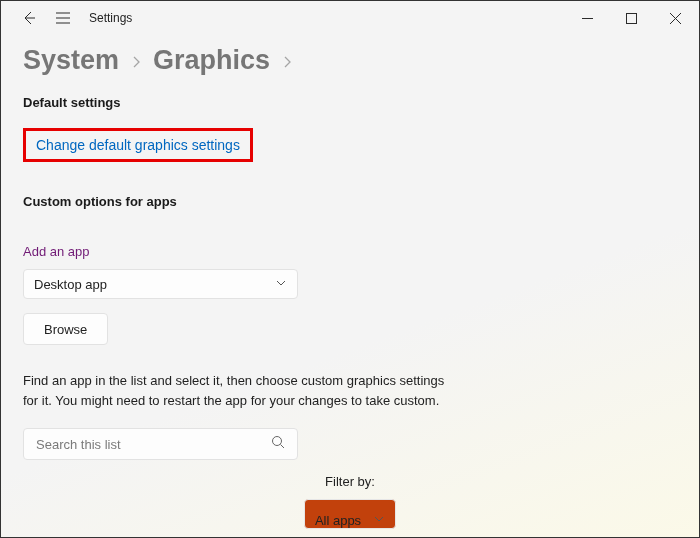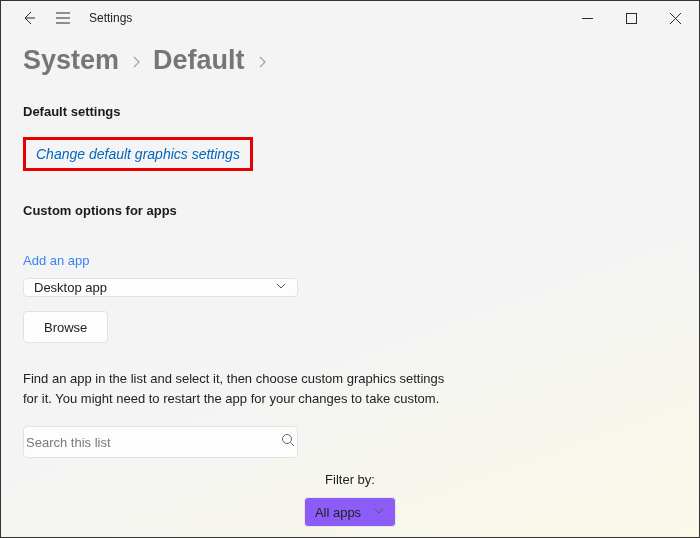--- a/index.html
+++ b/index.html
@@ -20,39 +20,38 @@
     .tb-left svg { display: block; }
     .tb-title { font-size: 12px; color: #222; }
     .tb-right { margin-left: auto; display: flex; }
     .win-btn {
       width: 44px; height: 34px;
       display: flex; align-items: center; justify-content: center;
     }
     .content { padding: 10px 22px 0 22px; }
     .breadcrumb {
       display: flex; align-items: center; gap: 12px;
-      margin-bottom: 28px;
+      margin-bottom: 19px;
     }
     .breadcrumb .crumb { font-size: 27px; color: #767676; font-weight: 600; }
     .breadcrumb .chev { color: #a5a5a5; font-size: 16px; padding-top: 4px; }
     .breadcrumb .current { font-size: 27px; color: #1a1a1a; font-weight: 600; }
     .section-h { font-size: 13px; font-weight: 600; color: #1a1a1a; margin-bottom: 18px; }
     .link-highlighted {
       display: inline-block;
       border: 3px solid #e60000;
       padding: 6px 10px;
       color: #0067c0;
       font-size: 14px;
       margin-bottom: 32px;
-      font-style: italic;
     }
     .custom-section .section-h { margin-bottom: 34px; }
-    .label-txt { font-size: 13px; color: #3b82f6; margin-bottom: 10px; display: block; margin-top: 35px; }
+    .label-txt { font-size: 13px; color: #701a75; margin-bottom: 10px; display: block; margin-top: 35px; }
     .select-row {
-      width: 275px; height: 19px;
+      width: 275px; height: 30px;
       background: #fdfdfd;
       border: 1px solid #e2e2e2;
       border-radius: 4px;
       display: flex; align-items: center;
       padding: 0 10px;
       font-size: 13px;
       color: #222;
       margin-bottom: 14px;
     }
     .select-row .chev-down { margin-left: auto; }
@@ -72,36 +71,36 @@
       line-height: 1.5;
       max-width: 430px;
       margin-bottom: 18px;
     }
     .search-row {
       width: 275px; height: 32px;
       background: #fdfdfd;
       border: 1px solid #e2e2e2;
       border-radius: 4px;
       display: flex; align-items: center;
-      padding: 0 2px;
+      padding: 0 12px;
       margin-bottom: 14px;
     }
     .search-row input {
       border: none; outline: none; background: transparent;
       flex: 1; font-size: 13px; color: #222;
     }
     .search-row input::placeholder { color: #7a7a7a; }
     .filter-row { display: flex; align-items: center; gap: 10px; font-size: 13px; flex-direction: column; }
     .filter-row .filter-label { color: #222; }
     .filter-select {
       height: 30px; padding: 0 10px;
-      background: #8b5cf6;
+      background: #c2410c;
       border: 1px solid #e6e6e6;
       border-radius: 4px;
-      display: inline-flex; align-items: center; gap: 12px;
+      display: inline-flex; align-items: flex-end; gap: 12px;
       font-size: 13px; color: #222;
     }
   </style>
 </head>
 <body>
 
 <div class="titlebar">
   <div class="tb-left">
     <span>
       <svg width="16" height="16" viewBox="0 0 16 16">
@@ -136,21 +135,21 @@
 </div>
 
 <div class="content">
   <div class="breadcrumb">
     <span class="crumb">System</span>
     <span class="chev">
       <svg width="10" height="12" viewBox="0 0 10 12">
           <path d="M3 1l5 5-5 5" stroke="#a5a5a5" stroke-width="1.3" fill="none"></path>
         </svg>
     </span>
-    <span class="crumb">Default</span>
+    <span class="crumb">Graphics</span>
     <span class="chev">
       <svg width="10" height="12" viewBox="0 0 10 12">
           <path d="M3 1l5 5-5 5" stroke="#a5a5a5" stroke-width="1.3" fill="none"></path>
         </svg>
     </span>
   </div>
 
   <h2 class="section-h">Default settings</h2>
   <a class="link-highlighted">Change default graphics settings</a>
 

